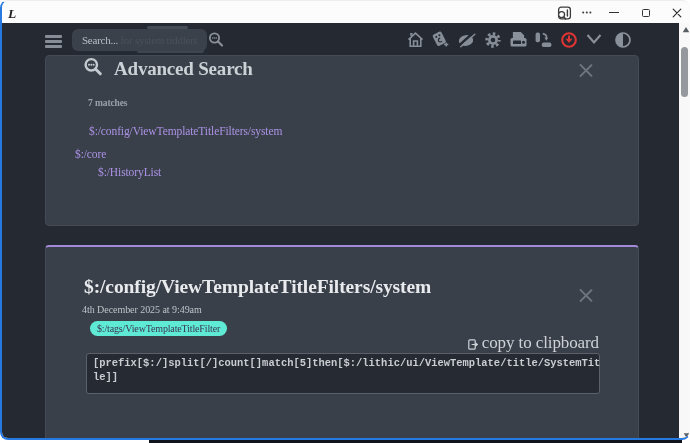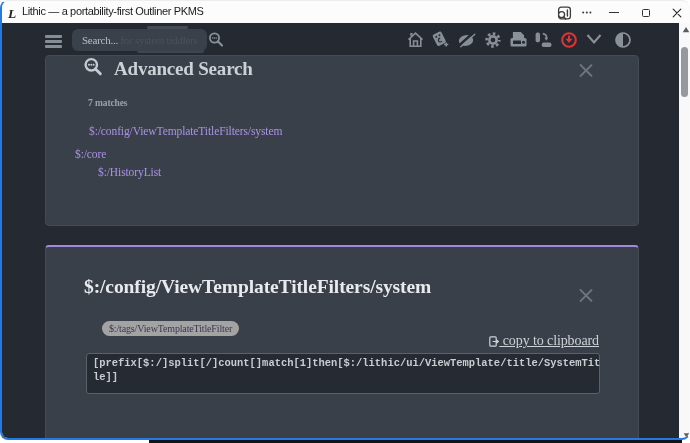--- a/index.html
+++ b/index.html
@@ -34,42 +34,41 @@
   .xclose:before, .xclose:after { content:""; position:absolute; left:7px; top:-1px; width:1.7px; height:17px; background:#71767e; }
   .xclose:before { transform:rotate(45deg); }
   .xclose:after  { transform:rotate(-45deg); }
 
   #advtitle { position:absolute; left:68px; top:2px; font-size:19px; letter-spacing:-0.2px; font-weight:bold; color:#ccd1d6;text-align:center; }
   #matches  { position:absolute; left:42px; top:42px; font-size:9.5px; letter-spacing:-0.1px; font-weight:bold; color:#9aa1a9; }
   .tlink { position:absolute; font-size:11.5px; letter-spacing:-0.1px; color:#ab92e6; }
 
   #t2title { position:absolute; left:38px; top:29px; font-size:19.5px; letter-spacing:-0.1px; font-weight:bold; color:#e8eaed; }
   #t2date  { position:absolute; left:36px; top:57px; font-size:10px; letter-spacing:-0.05px; color:#bfc3c9; }
-  #tagpill { position:absolute; left:56px; top:74px; height:15px; background:#a3a3a3; border-radius:8px;
+  #tagpill { position:absolute; left:44px; top:74px; height:15px; background:#5eead4; border-radius:8px;
              font-size:10px; letter-spacing:-0.15px; color:#3b3752; line-height:15px; padding:0 7px; font-family:"Liberation Serif",serif; }
-  #copyrow { position:absolute; right:39px; top:86px; font-size:14px; letter-spacing:-0.1px; color:#ced2d7;text-decoration:underline; }
+  #copyrow { position:absolute; right:39px; top:86px; font-size:17px; letter-spacing:-0.1px; color:#ced2d7; }
   #codeblk { position:absolute; left:40px; top:106px; width:514px; height:41px; background:#262b33;
              border:1px solid #5c6169; border-radius:3px; padding:3px 6px;
              font-family:"Liberation Mono",monospace; font-size:10.45px; font-weight:bold; line-height:13.5px; color:#c9cdd2;
              white-space:pre; }
 
   
   #sbar { position:absolute; left:677px; top:22px; width:12px; height:415px; background:#f8f8f8; }
   #sthumb { position:absolute; left:2px; top:24px; width:7px; height:50px; background:#95999e; border-radius:4px; }
 </style>
 </head>
 <body>
 <div id="stage">
   <div id="understrip"></div>
   <div id="win">
     <div id="titlebar">
       <svg id="appicon" viewBox="0 0 14 15" style="left:5px;top:3.5px;">
         <text x="1" y="12.5" font-family="Liberation Serif, serif" font-size="13.5" font-weight="bold" font-style="italic" fill="#23211f">L</text>
       </svg>
-      <div id="wintitle">Lithic — a portability-first Outliner PKMS</div>
 
       <svg style="position:absolute;left:555px;top:4px" width="15" height="16" viewBox="0 0 15 16">
         <rect x="1.6" y="2.2" width="11.8" height="11.6" rx="2.6" fill="none" stroke="#3c3c3c" stroke-width="1.3"></rect>
         <circle cx="4.6" cy="9.6" r="3" fill="#fcfcfc" stroke="#3c3c3c" stroke-width="1.3"></circle>
         <line x1="7" y1="12" x2="8.6" y2="14" stroke="#3c3c3c" stroke-width="1.4" stroke-linecap="round"></line>
         <line x1="10.4" y1="5" x2="10.4" y2="11" stroke="#3c3c3c" stroke-width="1.4" stroke-linecap="round"></line>
       </svg>
       <svg style="position:absolute;left:580px;top:10px" width="10" height="3" viewBox="0 0 10 3">
         <circle cx="1.2" cy="1.5" r="1" fill="#3a3a3a"></circle>
           <circle cx="4.8" cy="1.5" r="1" fill="#3a3a3a"></circle>
@@ -158,30 +157,31 @@
         <div id="advtitle" class="serif">Advanced Search</div>
         <div class="xclose" style="left:532px;top:7px;"></div>
         <div id="matches" class="serif">7 matches</div>
         <div class="tlink serif" style="left:43px;top:69px;">$:/config/ViewTemplateTitleFilters/system</div>
         <div class="tlink serif" style="left:29px;top:92px;">$:/core</div>
         <div class="tlink serif" style="left:52px;top:110px;text-align:right;">$:/HistoryList</div>
       </div>
 
       <div class="panel" id="panel2">
         <div id="t2title" class="serif">$:/config/ViewTemplateTitleFilters/system</div>
+        <div id="t2date" class="serif">4th December 2025 at 9:49am</div>
         <div id="tagpill">$:/tags/ViewTemplateTitleFilter</div>
         <div class="xclose" style="left:532px;top:41px;"></div>
         <div id="copyrow" class="serif">
           <svg style="position:relative;top:1.5px" width="10" height="11" viewBox="0 0 10 11">
             <rect x="0.8" y="0.8" width="6.4" height="9.4" rx="1" fill="none" stroke="#ced2d7" stroke-width="1.2"></rect>
             <path d="M3.6 5.5 h5.6 M7.2 3.7 l2.2 1.8 L7.2 7.3" fill="none" stroke="#ced2d7" stroke-width="1.2"></path>
           </svg>
           copy to clipboard
         </div>
-        <div id="codeblk">[prefix[$:/]split[/]count[]match[1]then[$:/lithic/ui/ViewTemplate/title/SystemTit
+        <div id="codeblk">[prefix[$:/]split[/]count[]match[5]then[$:/lithic/ui/ViewTemplate/title/SystemTit
 le]]</div>
       </div>
     </div>
     <div id="sbar">
       <svg style="position:absolute;left:3px;top:3px" width="8" height="8" viewBox="0 0 8 8">
           <path d="M4 1 L7.3 6.2 L0.7 6.2 Z" fill="#595e63"></path>
         </svg>
       <div id="sthumb"></div>
       <svg style="position:absolute;left:4px;top:409px" width="8" height="8" viewBox="0 0 8 8">
           <path d="M0.7 1.3 L7.3 1.3 L4 6.5 Z" fill="#595e63"></path>

